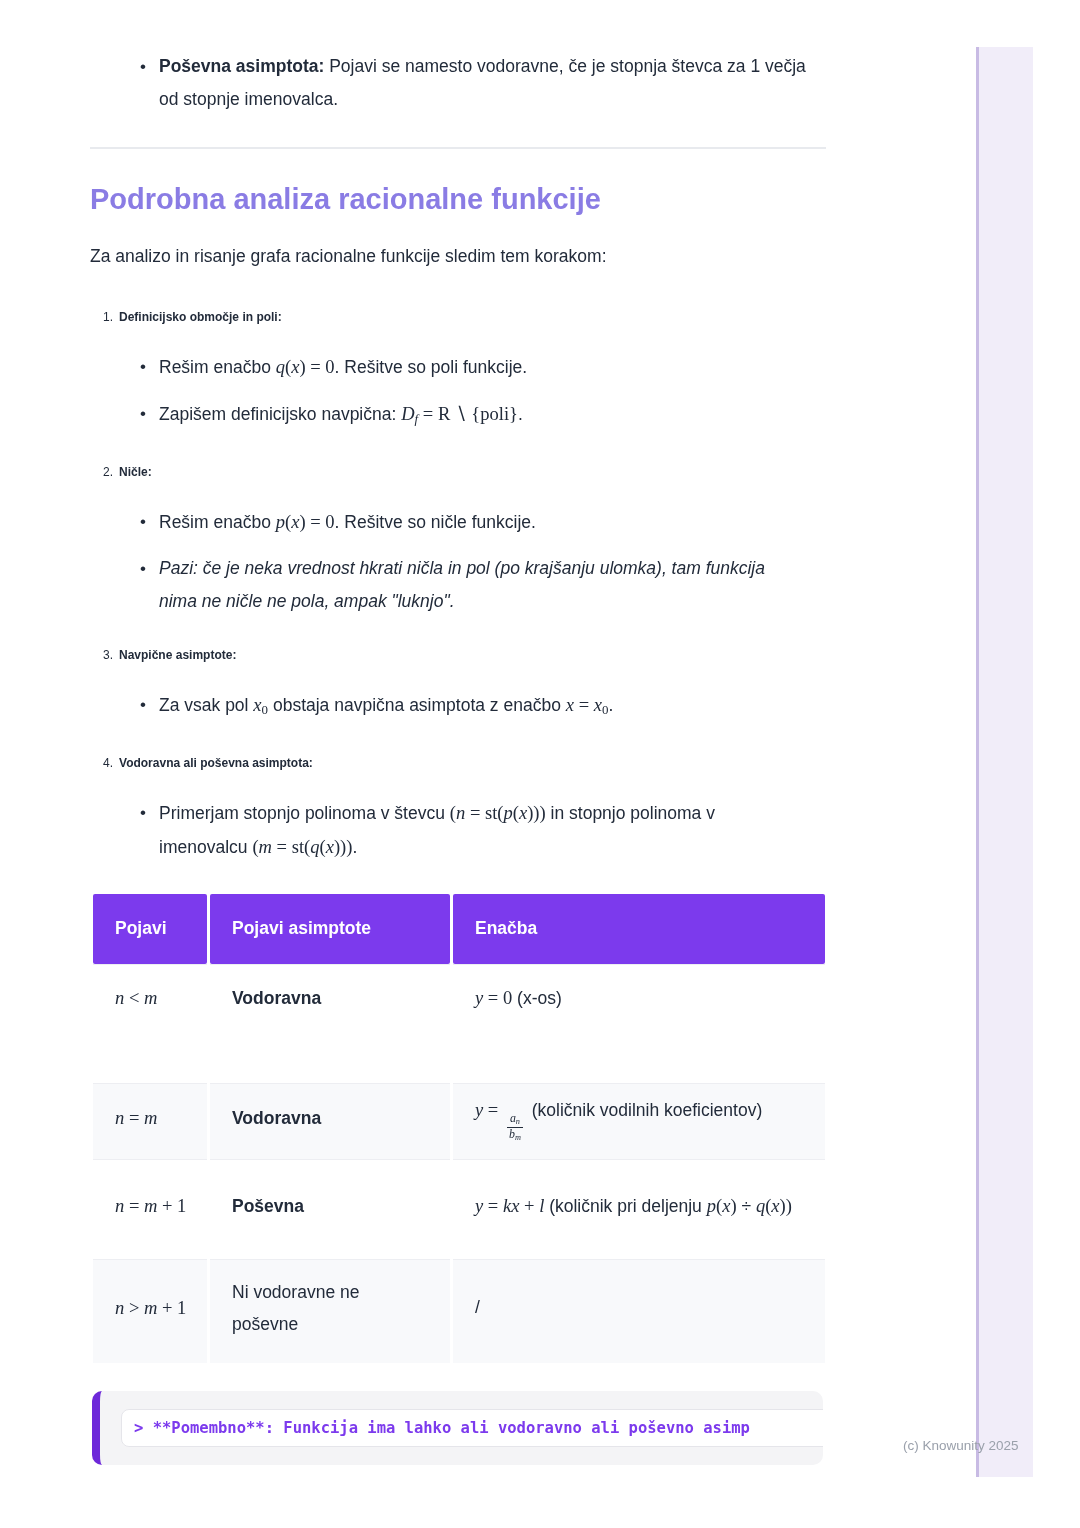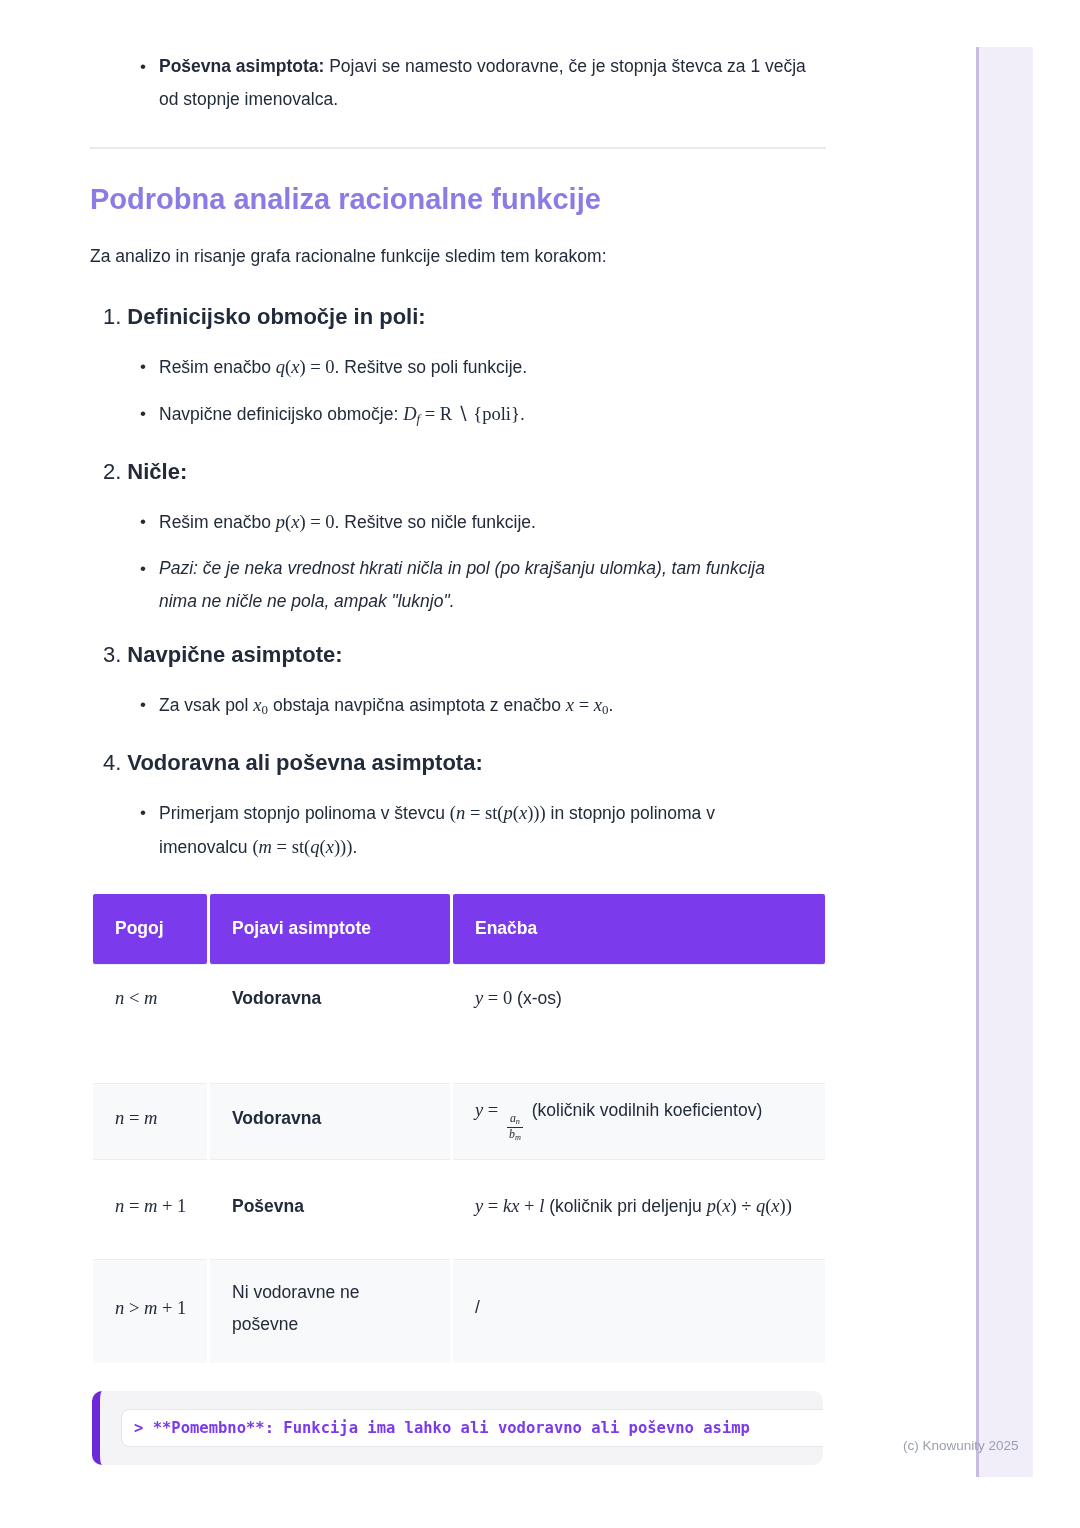--- a/index.html
+++ b/index.html
@@ -35,21 +35,21 @@
   .divider { border:none; border-top:2px solid #e8eaee; margin-top:31px; }
 
   h1 {
     margin-top:33px; font-size:29px; line-height:34px;
     font-weight:700; color:#8a7ce4;
   }
   .lead { margin-top:27px; font-size:17.5px; line-height:26px; }
 
   .step { margin-top:24px; }
   .step.first { margin-top:35px; }
-  .step-head { padding-left:13px; font-size:22px; line-height:26px; }
+  .step-head { padding-left:13px; font-size:12px; line-height:26px; }
   .step-title { font-weight:700; margin-left:6px; }
 
   
   .sg-t  {}
   .sg-b  { font-weight:700; }
   .sg-i  { font-style:italic; }
   .sg-mi { font-family:"Liberation Serif","DejaVu Serif",serif; font-style:italic; font-size:1.06em; }
   .sg-mr { font-family:"Liberation Serif","DejaVu Serif",serif; font-size:1.06em; }
   .sg-msub  { font-family:"Liberation Serif","DejaVu Serif",serif; font-style:italic; font-size:0.74em; vertical-align:-0.22em; }
   .sg-msubr { font-family:"Liberation Serif","DejaVu Serif",serif; font-size:0.74em; vertical-align:-0.22em; }
@@ -119,21 +119,21 @@
     <h1>Podrobna analiza racionalne funkcije</h1>
 
     <p class="lead">Za analizo in risanje grafa racionalne funkcije sledim tem korakom:</p>
 
     <div class="step first">
       <div class="step-head">
         <span class="step-num">1.</span><span class="step-title">Definicijsko območje in poli:</span>
       </div>
       <ul class="blist sub">
         <li><span class="sg-t">Rešim enačbo </span><span class="sg-mi">q</span><span class="sg-mr">(</span><span class="sg-mi">x</span><span class="sg-mr">) = 0</span><span class="sg-t">. Rešitve so poli funkcije.</span></li>
-        <li><span class="sg-t">Navpične definicijsko območje: </span><span class="sg-mi">D</span><span class="sg-msub">f</span><span class="sg-mr"> = R ∖ {poli}</span><span class="sg-t">.</span></li>
+        <li><span class="sg-t">Zapišem definicijsko navpična: </span><span class="sg-mi">D</span><span class="sg-msub">f</span><span class="sg-mr"> = R ∖ {poli}</span><span class="sg-t">.</span></li>
       </ul>
     </div>
 
     <div class="step">
       <div class="step-head">
         <span class="step-num">2.</span><span class="step-title">Ničle:</span>
       </div>
       <ul class="blist sub">
         <li><span class="sg-t">Rešim enačbo </span><span class="sg-mi">p</span><span class="sg-mr">(</span><span class="sg-mi">x</span><span class="sg-mr">) = 0</span><span class="sg-t">. Rešitve so ničle funkcije.</span></li>
         <li><span class="sg-i">Pazi: če je neka vrednost hkrati ničla in pol (po krajšanju ulomka), tam funkcija nima ne ničle ne pola, ampak "luknjo".</span></li>
@@ -153,21 +153,21 @@
       <div class="step-head">
         <span class="step-num">4.</span><span class="step-title">Vodoravna ali poševna asimptota:</span>
       </div>
       <ul class="blist sub">
         <li><span class="sg-t">Primerjam stopnjo polinoma v števcu </span><span class="sg-mr">(</span><span class="sg-mi">n</span><span class="sg-mr"> = st(</span><span class="sg-mi">p</span><span class="sg-mr">(</span><span class="sg-mi">x</span><span class="sg-mr">)))</span><span class="sg-t"> in stopnjo polinoma v imenovalcu </span><span class="sg-mr">(</span><span class="sg-mi">m</span><span class="sg-mr"> = st(</span><span class="sg-mi">q</span><span class="sg-mr">(</span><span class="sg-mi">x</span><span class="sg-mr">)))</span><span class="sg-t">.</span></li>
       </ul>
     </div>
 
     <div class="asym-table">
       <div class="thead">
-        <div class="th">Pogoj</div>
+        <div class="th">Pojavi</div>
         <div class="th">Pojavi asimptote</div>
         <div class="th">Enačba</div>
       </div>
       <div class="trow r1">
         <div class="td c1">
             <span class="cell"><span class="sg-mi">n</span><span class="sg-mr"> &lt; </span><span class="sg-mi">m</span></span>
           </div>
         <div class="td c2">
             <span class="cell"><span class="sg-b">Vodoravna</span></span>
           </div>

